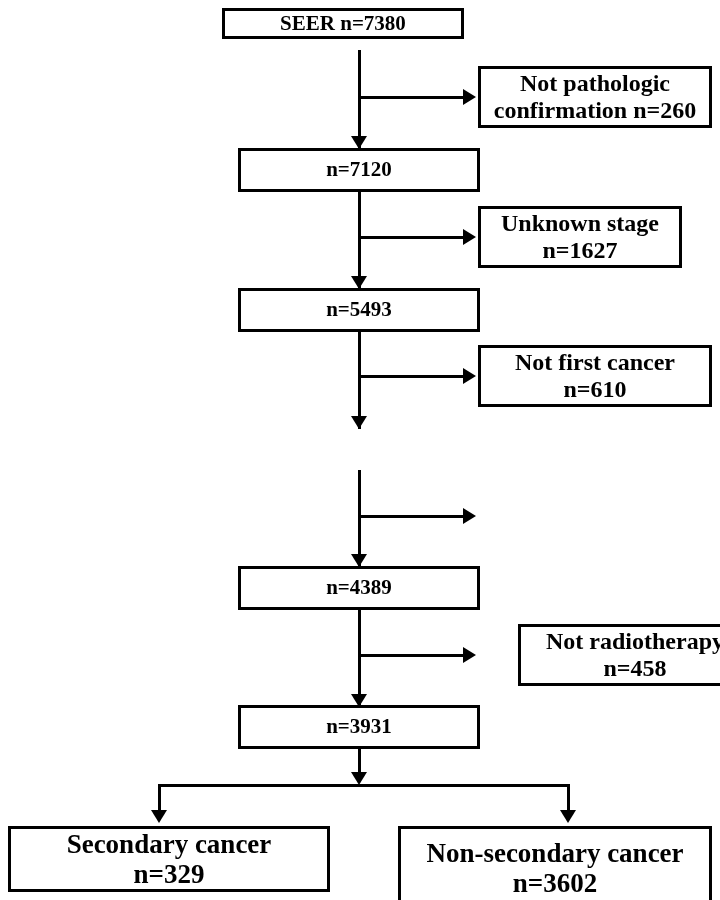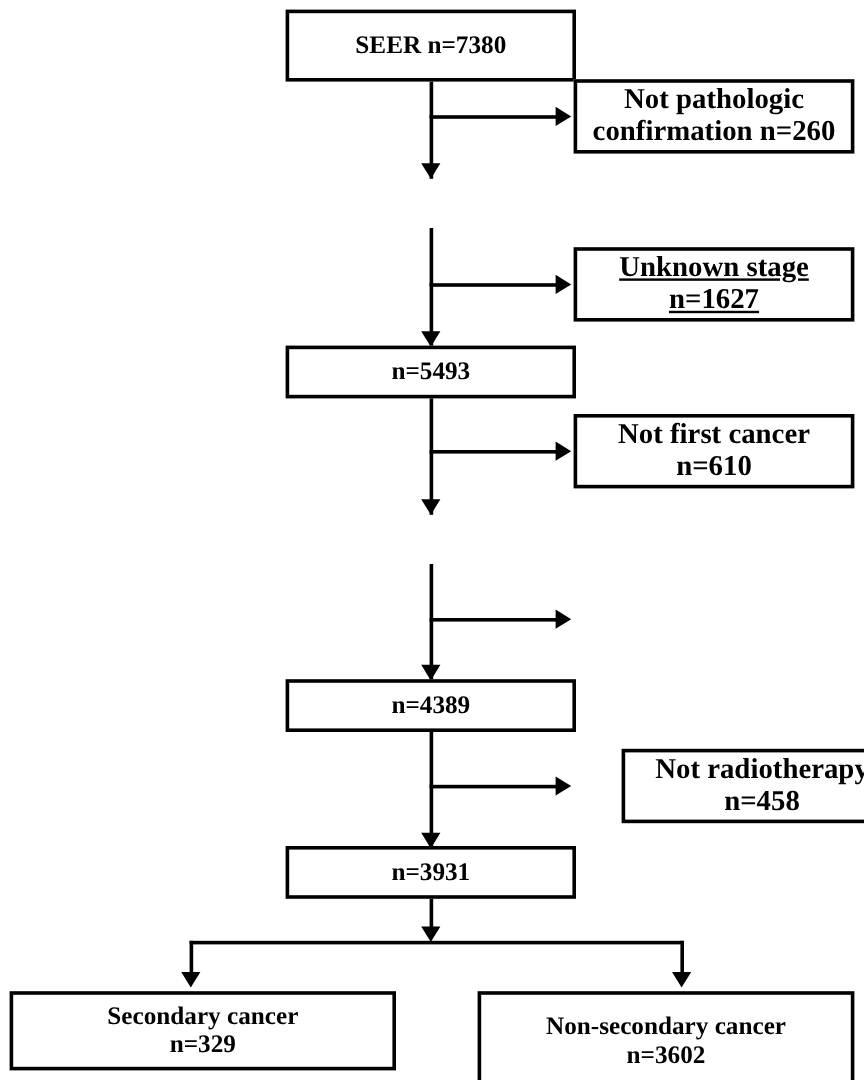--- a/index.html
+++ b/index.html
@@ -33,21 +33,21 @@
     display: block;
     white-space: nowrap;
   }
   .main-box {
     font-size: 21px;
   }
   .excl-box {
     font-size: 24px;
   }
   .term-box {
-    font-size: 21px;
+    font-size: 27px;
   }
   
   .vline {
     position: absolute;
     width: 3px;
     background: #000000;
   }
   .hline {
     position: absolute;
     height: 3px;
@@ -103,44 +103,47 @@
 
   <div class="hline" style="left:358px; top:654px; width:108px;"></div>
   <div class="arrow-right" style="left:463px; top:647px;"></div>
 
   <div class="hline" style="left:158px; top:784px; width:412px;"></div>
   <div class="vline" style="left:158px; top:784px; height:32px;"></div>
   <div class="vline" style="left:567px; top:784px; height:32px;"></div>
   <div class="arrow-down" style="left:151px; top:810px;"></div>
   <div class="arrow-down" style="left:560px; top:810px;"></div>
 
-  <div class="box main-box" style="left:238px; top:8px;   width:242px; height:60px;">
+  <div class="box main-box" style="left:222px; top:8px;   width:242px; height:31px;">
     <span class="ln">SEER n=7380</span>
   </div>
 
+  <div class="box main-box" style="left:238px; top:148px; width:242px; height:44px;">
+    <span class="ln">n=7120</span>
+  </div>
 
   <div class="box main-box" style="left:238px; top:288px; width:242px; height:44px;">
     <span class="ln">n=5493</span>
   </div>
 
 
   <div class="box main-box" style="left:238px; top:566px; width:242px; height:44px;">
     <span class="ln">n=4389</span>
   </div>
 
   <div class="box main-box" style="left:238px; top:705px; width:242px; height:44px;align-items:center;">
     <span class="ln">n=3931</span>
   </div>
 
   <div class="box excl-box" style="left:478px; top:66px;  width:234px; height:62px;">
     <span class="ln">Not pathologic</span>
     <span class="ln">confirmation n=260</span>
   </div>
 
-  <div class="box excl-box" style="left:478px; top:206px; width:234px; height:62px;text-decoration:underline;">
+  <div class="box excl-box" style="left:478px; top:206px; width:204px; height:62px;">
     <span class="ln">Unknown stage</span>
     <span class="ln">n=1627</span>
   </div>
 
   <div class="box excl-box" style="left:478px; top:345px; width:234px; height:62px;">
     <span class="ln">Not first cancer</span>
     <span class="ln">n=610</span>
   </div>
 
 

